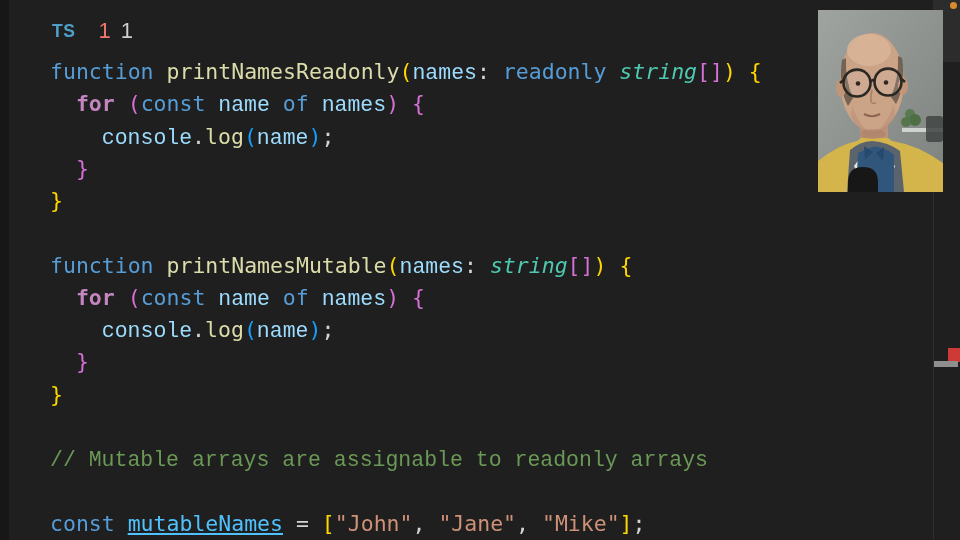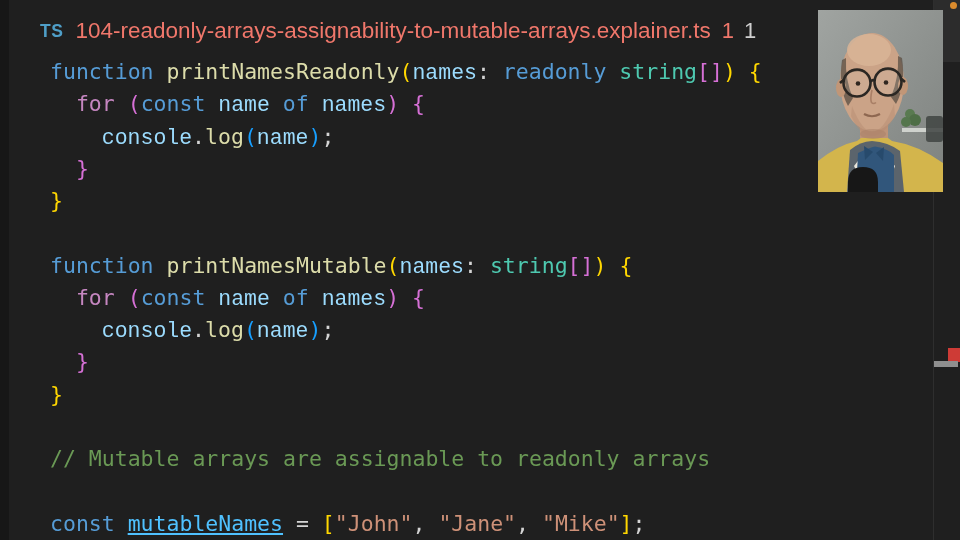--- a/index.html
+++ b/index.html
@@ -5,60 +5,59 @@
   html,body{margin:0;padding:0;}
   body{
     width:960px;height:540px;overflow:hidden;position:relative;
     background:var(--bg,#1f1f1f);
     font-family:"Liberation Sans", sans-serif;
   }
   .left-edge{position:absolute;left:0;top:0;width:9px;height:540px;background:#171717;}
   
   .tab-bar{
     position:absolute;top:0;left:0;right:0;height:62px;
-    display:flex;align-items:center;padding-left:40px;box-sizing:border-box;
+    display:flex;align-items:center;padding-left:52px;box-sizing:border-box;
   }
   .ts-icon{
     color:var(--ts-icon);font-weight:bold;font-size:17.5px;letter-spacing:.5px;
     margin-right:12px;flex:none;
   }
   .filename{color:var(--tab-error);font-size:22.5px;white-space:nowrap;}
   .err-count{color:var(--tab-error);font-size:22px;margin-left:11px;}
   .sec-count{color:#cfcfcf;font-size:22px;margin-left:10px;}
   
   .code-area{
     position:absolute;top:56px;left:50px;right:30px;
     font-family:"DejaVu Sans Mono","Liberation Mono",monospace;
     font-size:21.5px;line-height:32.25px;white-space:pre;
   }
   .code-line{height:32.25px;}
-  .tok-kw{color:var(--kw);text-align:center;}   .tok-ctl{color:var(--ctl);}
+  .tok-kw{color:var(--kw);text-align:center;}   .tok-ctl{color:var(--ctl);font-weight:bold;}
   .tok-fn{color:var(--fn);}   .tok-var{color:var(--var);font-family:Liberation Mono, monospace;}
-  .tok-cvar{color:var(--cvar);text-decoration:underline;} .tok-typ{color:var(--typ);}
-  .tok-str{color:var(--str);} .tok-cmt{color:var(--cmt);}
+  .tok-cvar{color:var(--cvar);text-decoration:underline;} .tok-typ{color:var(--typ);font-style:italic;}
+  .tok-str{color:var(--str);} .tok-cmt{color:var(--cmt);font-family:Liberation Mono, monospace;}
   .tok-b1{color:var(--b1);}   .tok-b2{color:var(--b2);}
   .tok-b3{color:var(--b3);}   .tok-pun{color:var(--pun);}
   
   .minimap-border{position:absolute;left:933px;top:0;width:1px;height:540px;background:#2e2e2e;}
   .scroll-slider{position:absolute;left:934px;top:0;width:26px;height:62px;background:rgba(200,200,200,0.08);}
   .error-marker{position:absolute;left:948px;top:348px;width:12px;height:14px;background:var(--error-red);}
   .cursor-marker{position:absolute;left:934px;top:361px;width:24px;height:6px;background:#8f8f8f;}
   .status-dot{position:absolute;left:950px;top:2px;width:7px;height:7px;border-radius:50%;background:var(--dot-orange);}
   
   .webcam{position:absolute;left:818px;top:10px;width:125px;height:182px;overflow:hidden;}
   .webcam svg{display:block;}
 </style>
 </head>
 <body>
 
 <div class="left-edge"></div>
 
 <div class="tab-bar">
   <span class="ts-icon">TS</span>
-  <span class="filename">104-readonly-arrays-assignability-to-mutable-arrays.explainer.ts</span>
   <span class="err-count">1</span>
   <span class="sec-count">1</span>
 </div>
 
 <div class="code-area"><div class="code-line"><span class="tok-kw">function </span><span class="tok-fn">printNamesReadonly</span><span class="tok-b1">(</span><span class="tok-var">names</span><span class="tok-pun">: </span><span class="tok-kw">readonly </span><span class="tok-typ">string</span><span class="tok-b2">[</span><span class="tok-b2">]</span><span class="tok-b1">)</span><span class="tok-b1"> {</span></div><div class="code-line"><span class="tok-pun">  </span><span class="tok-ctl">for </span><span class="tok-b2">(</span><span class="tok-kw">const </span><span class="tok-var">name </span><span class="tok-kw">of </span><span class="tok-var">names</span><span class="tok-b2">)</span><span class="tok-b2"> {</span></div><div class="code-line"><span class="tok-pun">    </span><span class="tok-var">console</span><span class="tok-pun">.</span><span class="tok-fn">log</span><span class="tok-b3">(</span><span class="tok-var">name</span><span class="tok-b3">)</span><span class="tok-pun">;</span></div><div class="code-line"><span class="tok-b2">  }</span></div><div class="code-line"><span class="tok-b1">}</span></div><div class="code-line">&nbsp;</div><div class="code-line"><span class="tok-kw">function </span><span class="tok-fn">printNamesMutable</span><span class="tok-b1">(</span><span class="tok-var">names</span><span class="tok-pun">: </span><span class="tok-typ">string</span><span class="tok-b2">[</span><span class="tok-b2">]</span><span class="tok-b1">)</span><span class="tok-b1"> {</span></div><div class="code-line"><span class="tok-pun">  </span><span class="tok-ctl">for </span><span class="tok-b2">(</span><span class="tok-kw">const </span><span class="tok-var">name </span><span class="tok-kw">of </span><span class="tok-var">names</span><span class="tok-b2">)</span><span class="tok-b2"> {</span></div><div class="code-line"><span class="tok-pun">    </span><span class="tok-var">console</span><span class="tok-pun">.</span><span class="tok-fn">log</span><span class="tok-b3">(</span><span class="tok-var">name</span><span class="tok-b3">)</span><span class="tok-pun">;</span></div><div class="code-line"><span class="tok-b2">  }</span></div><div class="code-line"><span class="tok-b1">}</span></div><div class="code-line">&nbsp;</div><div class="code-line"><span class="tok-cmt">// Mutable arrays are assignable to readonly arrays</span></div><div class="code-line">&nbsp;</div><div class="code-line"><span class="tok-kw">const </span><span class="tok-cvar">mutableNames</span><span class="tok-pun"> = </span><span class="tok-b1">[</span><span class="tok-str">"John"</span><span class="tok-pun">, </span><span class="tok-str">"Jane"</span><span class="tok-pun">, </span><span class="tok-str">"Mike"</span><span class="tok-b1">]</span><span class="tok-pun">;</span></div></div>
 
 <div class="minimap-border"></div>
 <div class="scroll-slider"></div>
 <div class="error-marker"></div>
 <div class="cursor-marker"></div>

